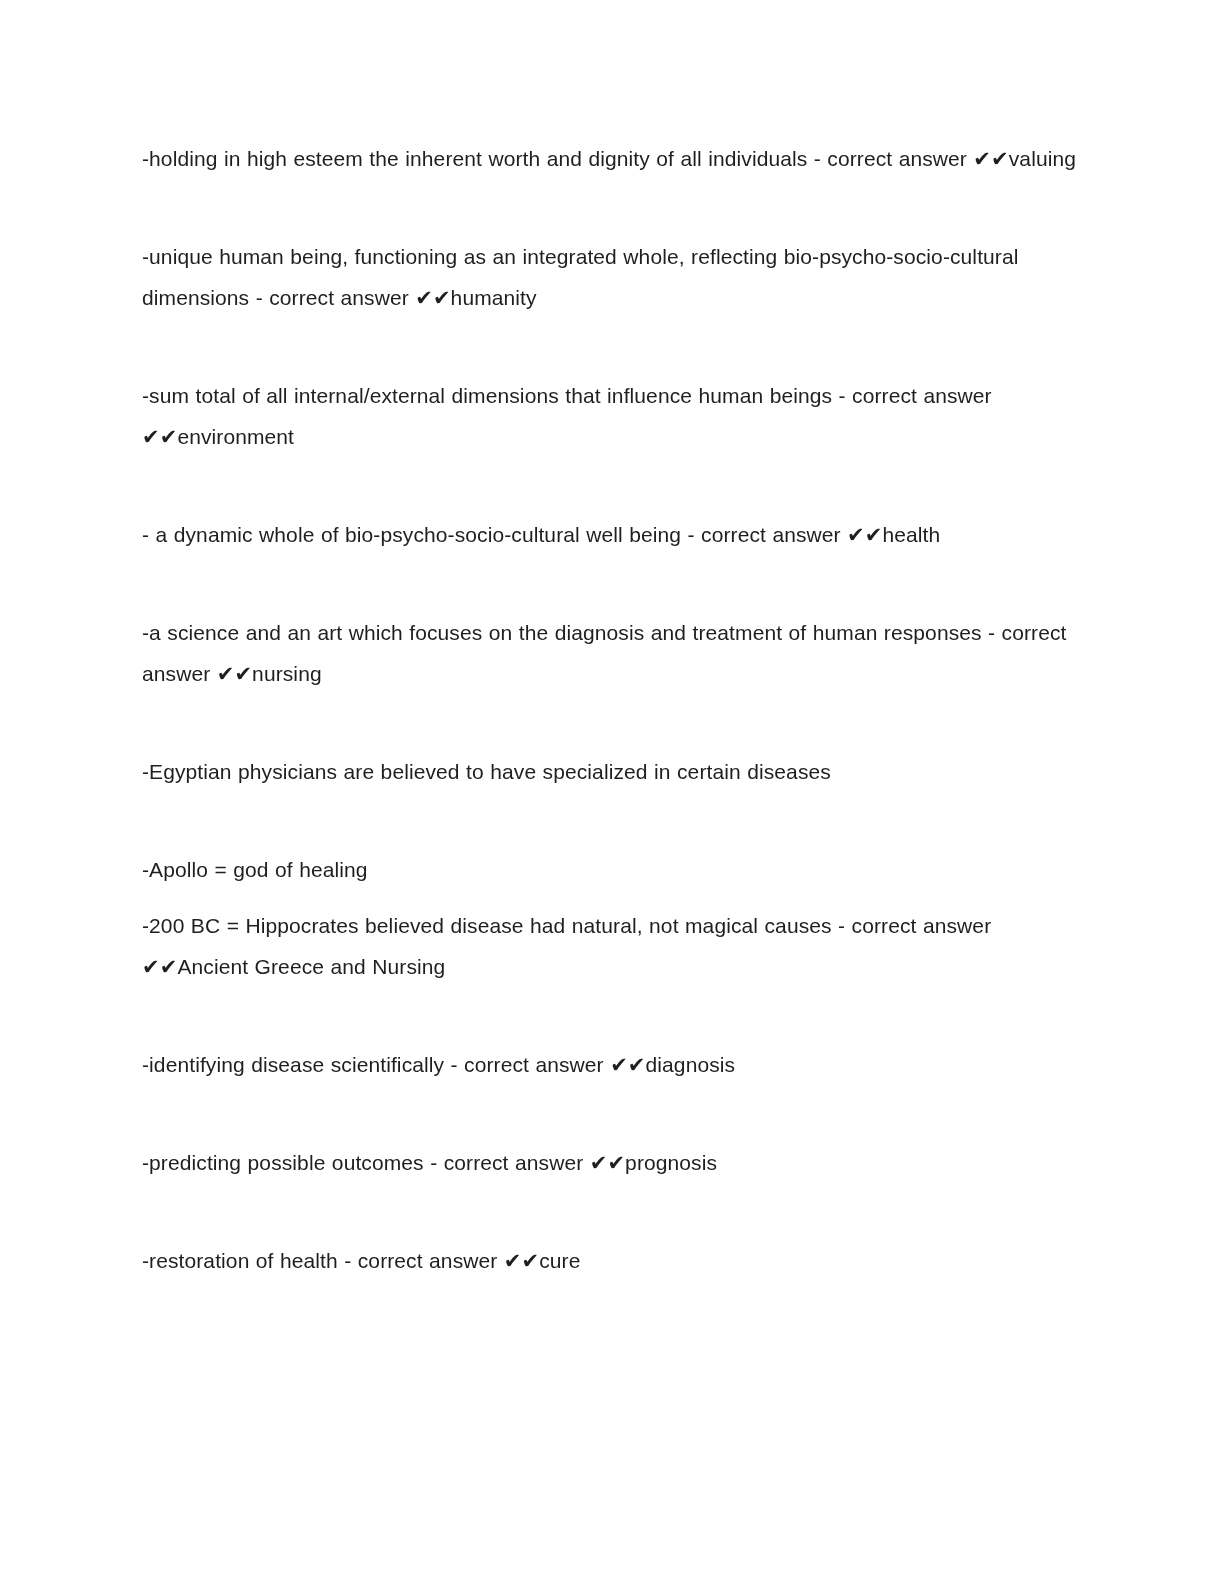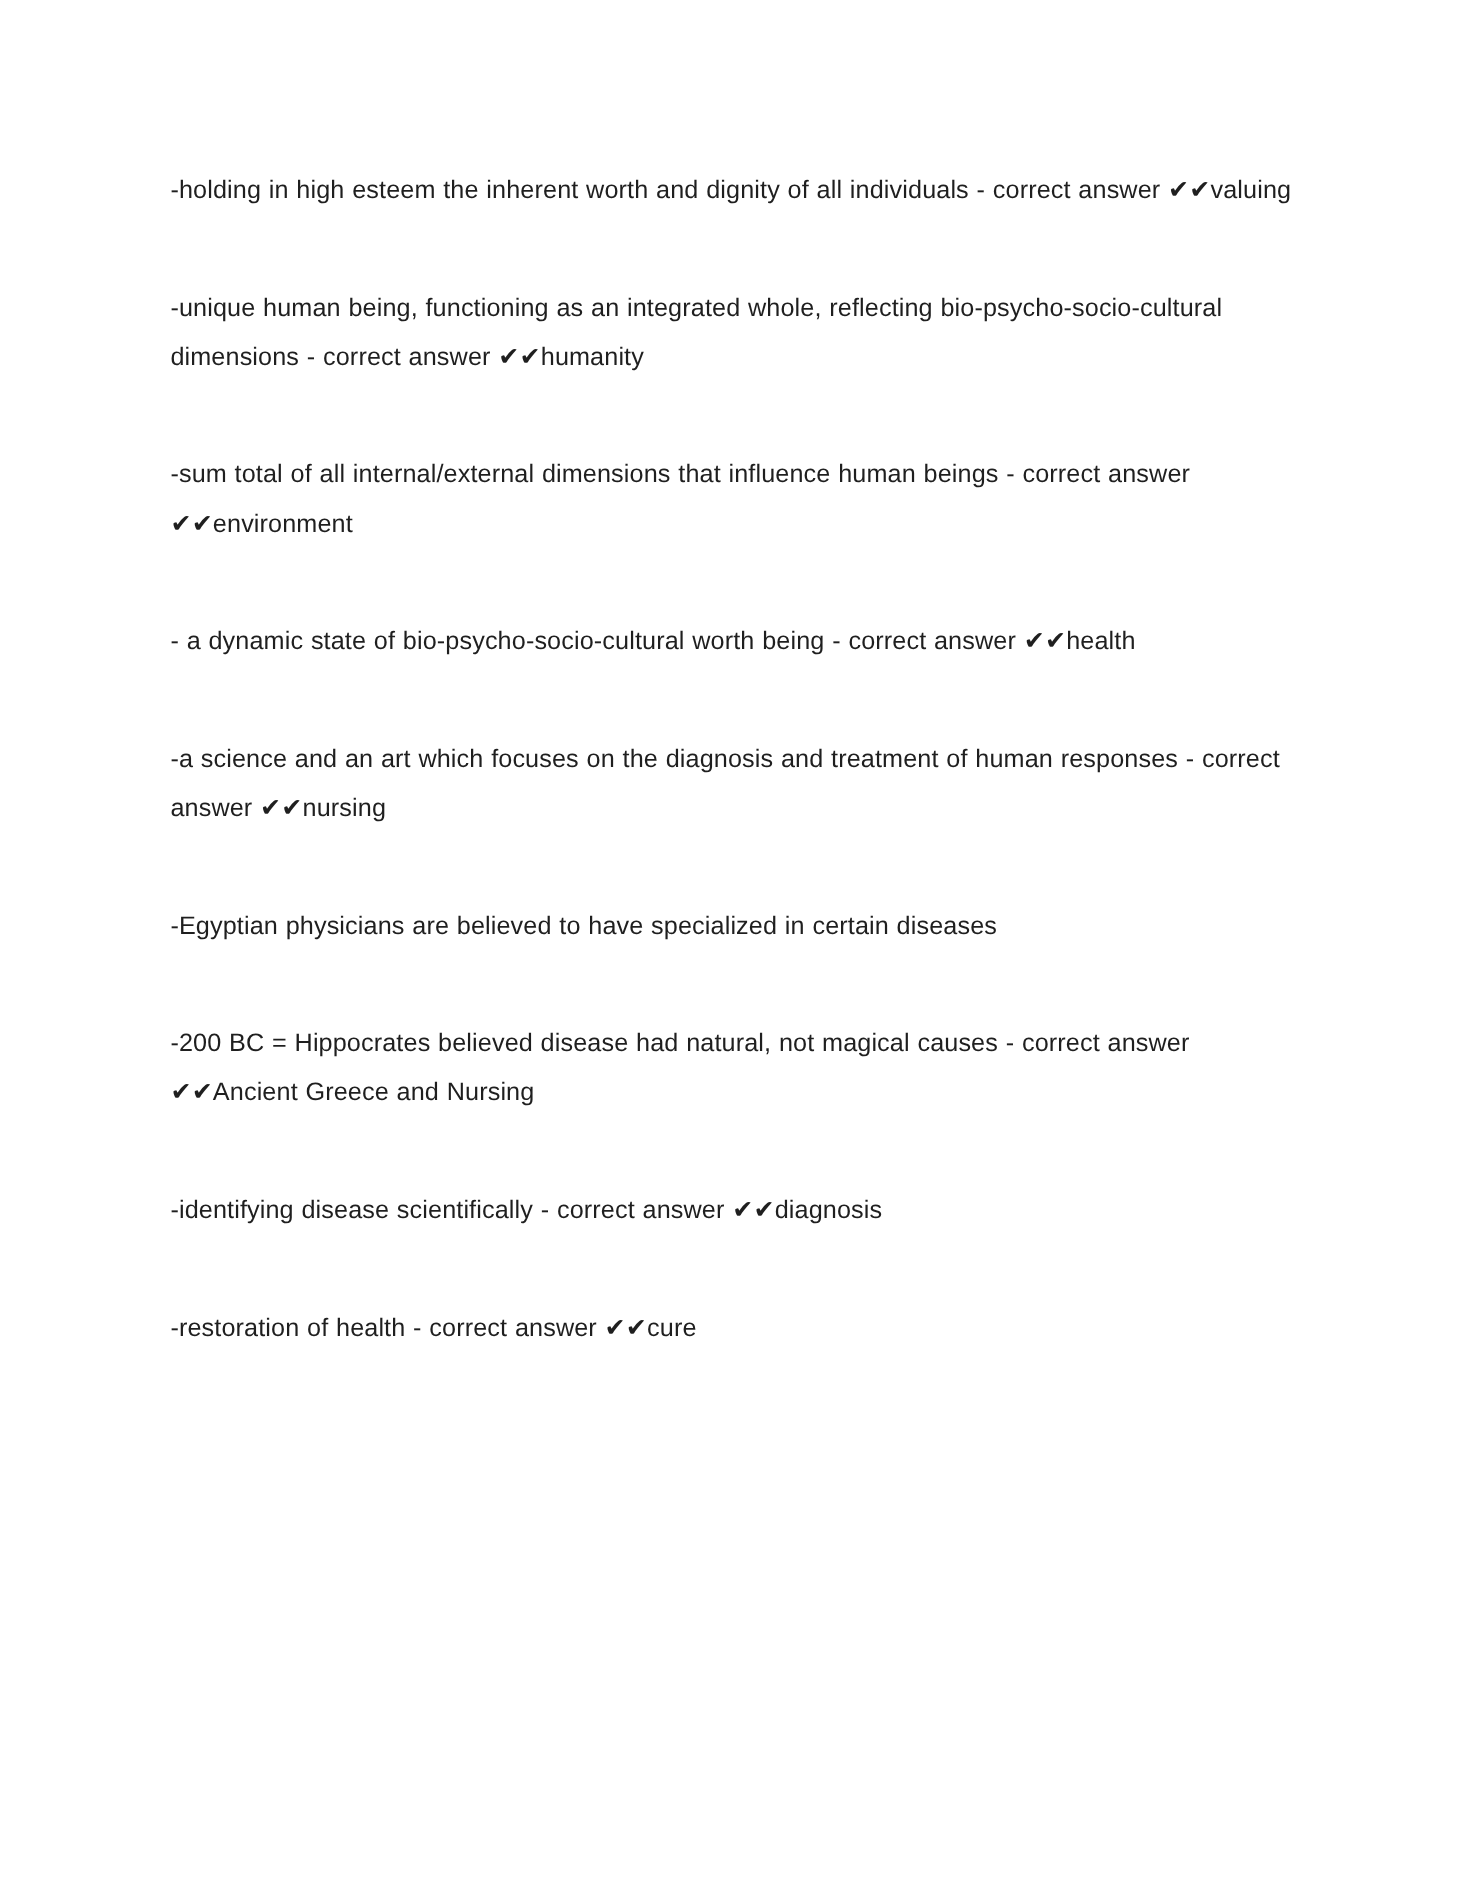--- a/index.html
+++ b/index.html
@@ -50,37 +50,41 @@
 
   <div class="qa-block">
     <p class="para">-unique human being, functioning as an integrated whole, reflecting bio-psycho-socio-cultural dimensions - correct answer ✔✔humanity</p>
   </div>
 
   <div class="qa-block">
     <p class="para">-sum total of all internal/external dimensions that influence human beings - correct answer ✔✔environment</p>
   </div>
 
   <div class="qa-block">
-    <p class="para">- a dynamic state of bio-psycho-socio-cultural worth being - correct answer ✔✔health</p>
+    <p class="para">- a dynamic whole of bio-psycho-socio-cultural well being - correct answer ✔✔health</p>
   </div>
 
   <div class="qa-block">
     <p class="para">-a science and an art which focuses on the diagnosis and treatment of human responses - correct answer ✔✔nursing</p>
   </div>
 
   <div class="qa-block">
     <p class="para">-Egyptian physicians are believed to have specialized in certain diseases</p>
   </div>
 
   <div class="qa-block">
+    <p class="para">-Apollo = god of healing</p>
     <p class="para">-200 BC = Hippocrates believed disease had natural, not magical causes - correct answer ✔✔Ancient Greece and Nursing</p>
   </div>
 
   <div class="qa-block">
     <p class="para">-identifying disease scientifically - correct answer ✔✔diagnosis</p>
   </div>
 
+  <div class="qa-block">
+    <p class="para">-predicting possible outcomes - correct answer ✔✔prognosis</p>
+  </div>
 
   <div class="qa-block">
     <p class="para">-restoration of health - correct answer ✔✔cure</p>
   </div>
 
 </div>
 
 </body></html>

